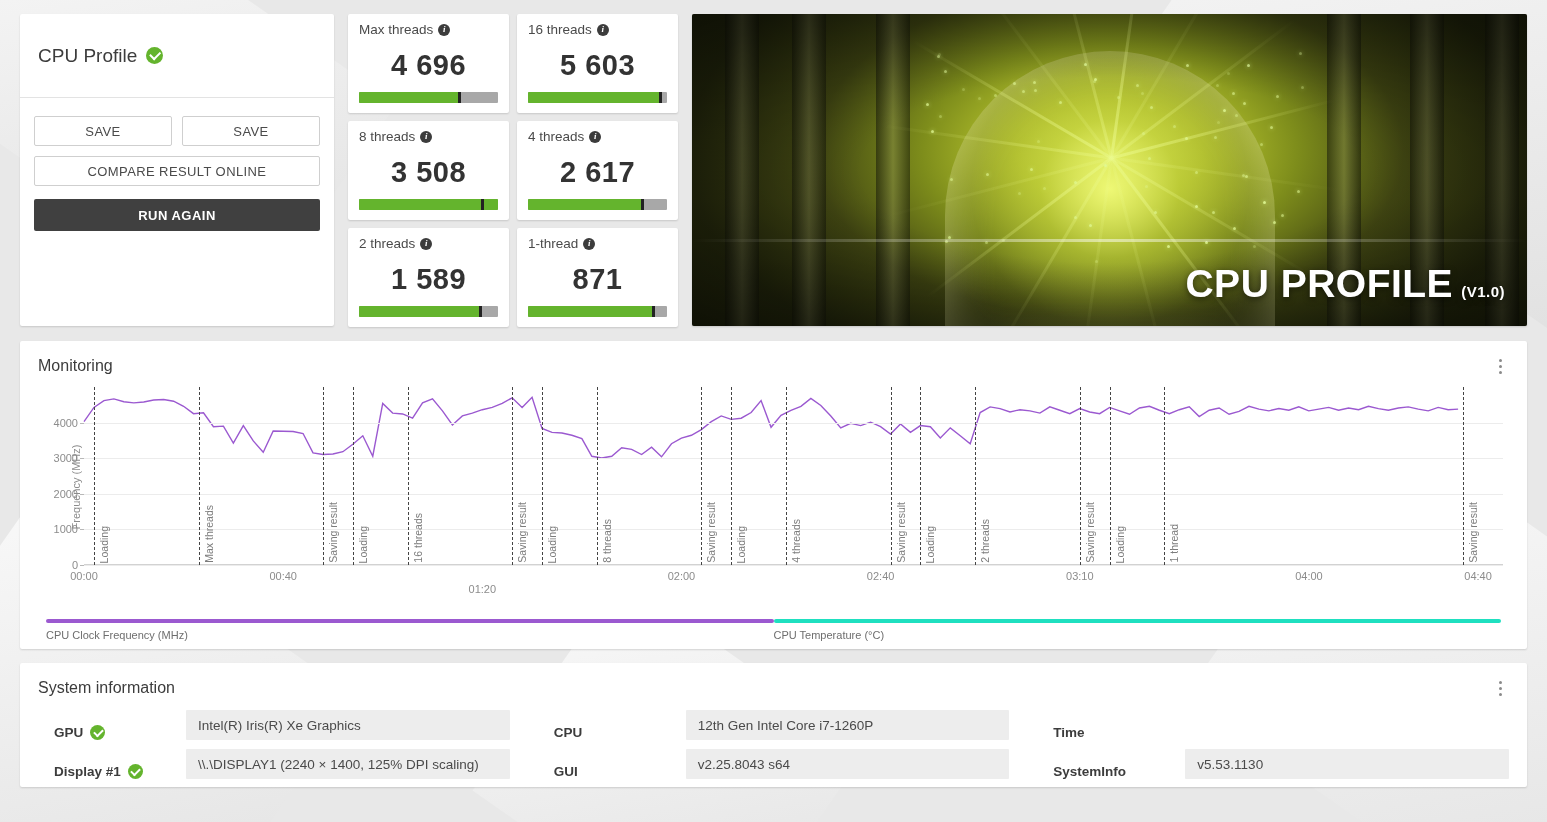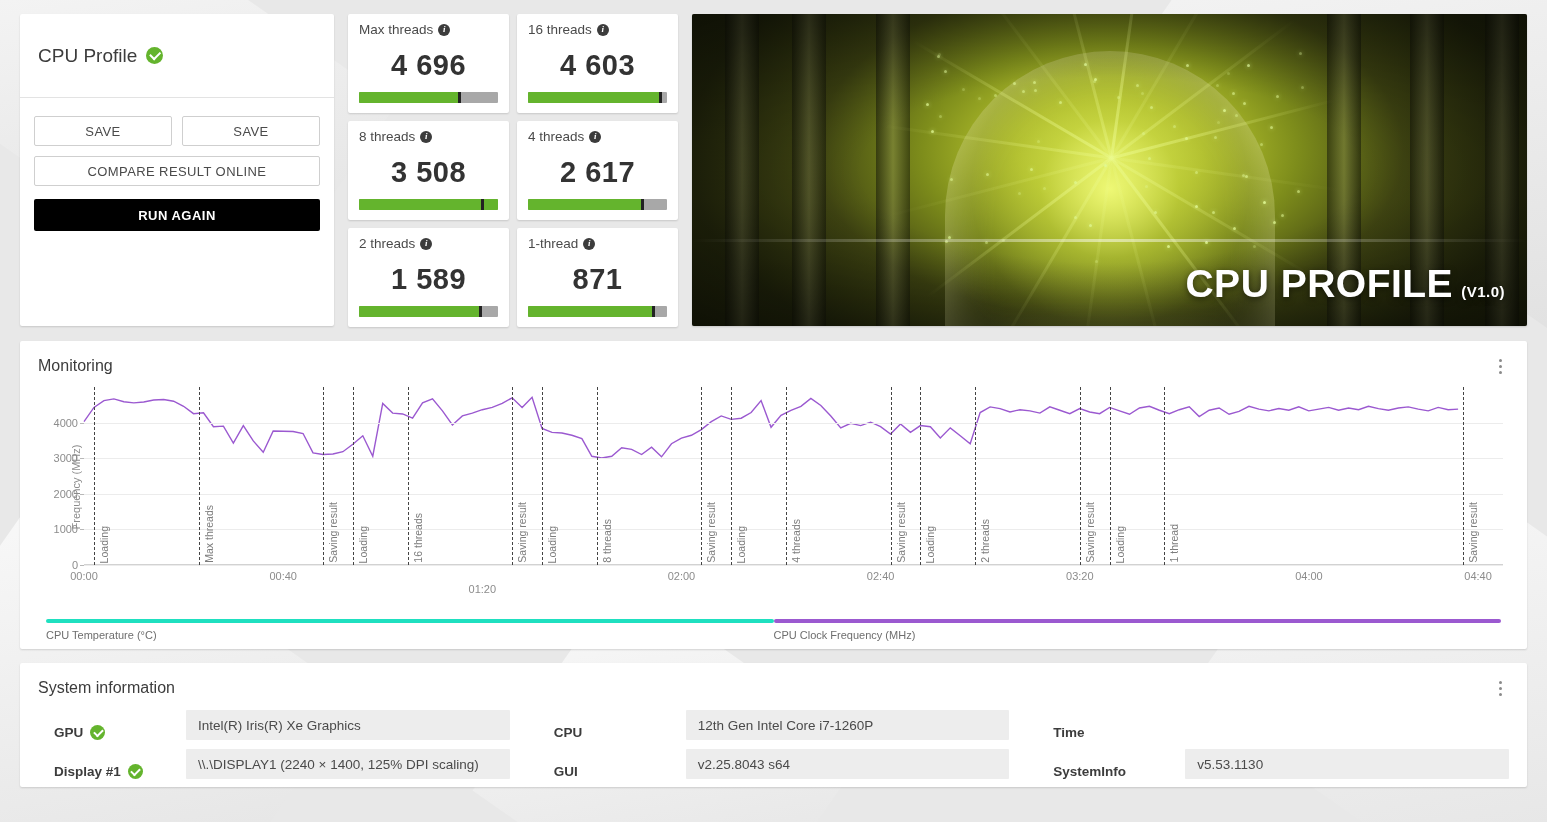--- a/index.html
+++ b/index.html
@@ -45,21 +45,21 @@
   .btn-row { display: flex; gap: 10px; }
   .btn {
     flex: 1; height: 30px; border: 1px solid #cfcfcf; background: #fff;
     border-radius: 2px; font-size: 13px; color: #4a4a4a; letter-spacing: .4px;
     display: flex; align-items: center; justify-content: center; cursor: pointer;
     font-family: "Liberation Sans", sans-serif;
   }
   .btn-wide { width: 100%; margin-top: 10px; }
   .btn-primary {
     width: 100%; margin-top: 13px; height: 32px; border: none; border-radius: 2px;
-    background: #000000; color: #fff; font-size: 13px; font-weight: bold;
+    background: #404040; color: #fff; font-size: 13px; font-weight: bold;
     letter-spacing: .5px; display: flex; align-items: center; justify-content: center;
     cursor: pointer; font-family: "Liberation Sans", sans-serif;
   }
 
   .scores { display: grid; grid-template-columns: 161px 161px; gap: 8px; }
   .score-card { width: 161px; height: 99px; padding: 8px 11px 10px 11px; display: flex; flex-direction: column; }
   .score-label { font-size: 13.5px; color: #4a4a4a; display: flex; align-items: center; gap: 5px; }
   .info-dot {
     width: 12px; height: 12px; border-radius: 50%; background: #3c3c3c;
     color: #fff; font-size: 9px; font-weight: bold; font-style: italic;
@@ -214,21 +214,21 @@
           <div class="score-bar">
             <div class="fill" style="width:73%"></div>
             <div class="marker" style="left:calc(73% - 2px)"></div>
           </div>
         </div>
         <div class="card score-card">
           <div class="score-label">
             <span>16 threads</span>
             <span class="info-dot">i</span>
           </div>
-          <div class="score-value">4 603</div>
+          <div class="score-value">5 603</div>
           <div class="score-bar">
             <div class="fill" style="width:96%"></div>
             <div class="marker" style="left:calc(96% - 2px)"></div>
           </div>
         </div>
         <div class="card score-card">
           <div class="score-label">
             <span>8 threads</span>
             <span class="info-dot">i</span>
           </div>
@@ -407,21 +407,21 @@
           <div class="ytick" style="top: 60%;">2000</div>
           <div class="gridline" style="top: 40%;"></div>
           <div class="ytick" style="top: 40%;">3000</div>
           <div class="gridline" style="top: 20%;"></div>
           <div class="ytick" style="top: 20%;">4000</div>
           <div class="xtick" style="left: 0%;">00:00</div>
           <div class="xtick" style="left: 14.0351%;">00:40</div>
           <div class="xtick" style="left: 28.0702%; margin-top: 13px;">01:20</div>
           <div class="xtick" style="left: 42.1053%;">02:00</div>
           <div class="xtick" style="left: 56.1404%;">02:40</div>
-          <div class="xtick" style="left: 70.1754%;">03:20</div>
+          <div class="xtick" style="left: 70.1754%;">03:10</div>
           <div class="xtick" style="left: 84.2105%; margin-left: 30px;">04:00</div>
           <div class="xtick" style="left: 98.2456%;">04:40</div>
           <div class="evt" style="left: 0.701754%;">
             <span>Loading</span>
           </div>
           <div class="evt" style="left: 8.07018%;">
             <span>Max threads</span>
           </div>
           <div class="evt" style="left: 16.8421%;">
             <span>Saving result</span>
@@ -469,26 +469,26 @@
             <span>1 thread</span>
           </div>
           <div class="evt" style="left: 97.193%;">
             <span>Saving result</span>
           </div>
         </div>
     </div>
 
     <div class="legend" id="legend">
         <div class="legend-item">
+          <div class="legend-bar" style="background:#9b59d0"></div>
+          <div class="legend-text">CPU Clock Frequency (MHz)</div>
+        </div>
+        <div class="legend-item">
           <div class="legend-bar" style="background:#1fe0c0"></div>
           <div class="legend-text">CPU Temperature (°C)</div>
-        </div>
-        <div class="legend-item">
-          <div class="legend-bar" style="background:#9b59d0"></div>
-          <div class="legend-text">CPU Clock Frequency (MHz)</div>
         </div>
       </div>
   </div>
 
   <div class="card sysinfo">
     <div class="sec-head">
       <span class="sec-title">System information</span>
       <div class="kebab">
           <i></i>
           <i></i>

